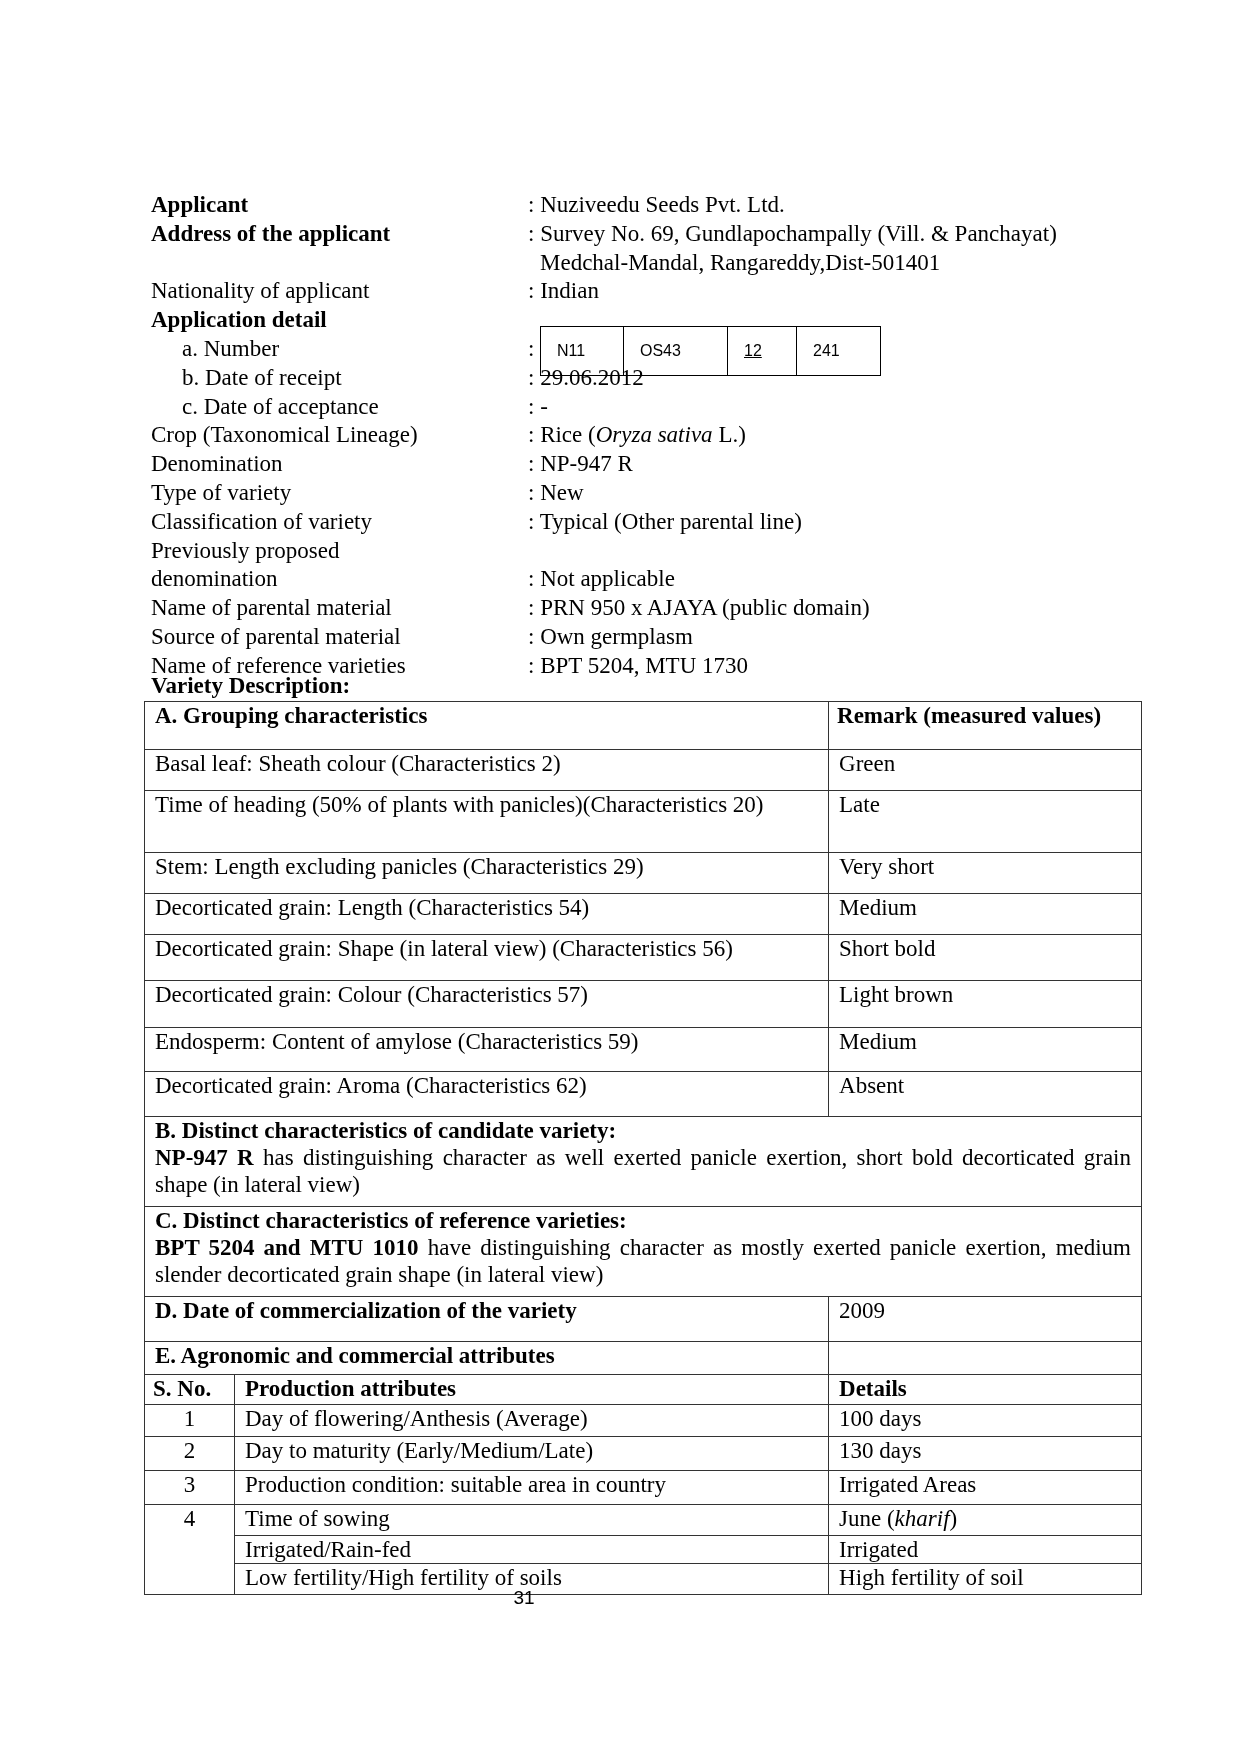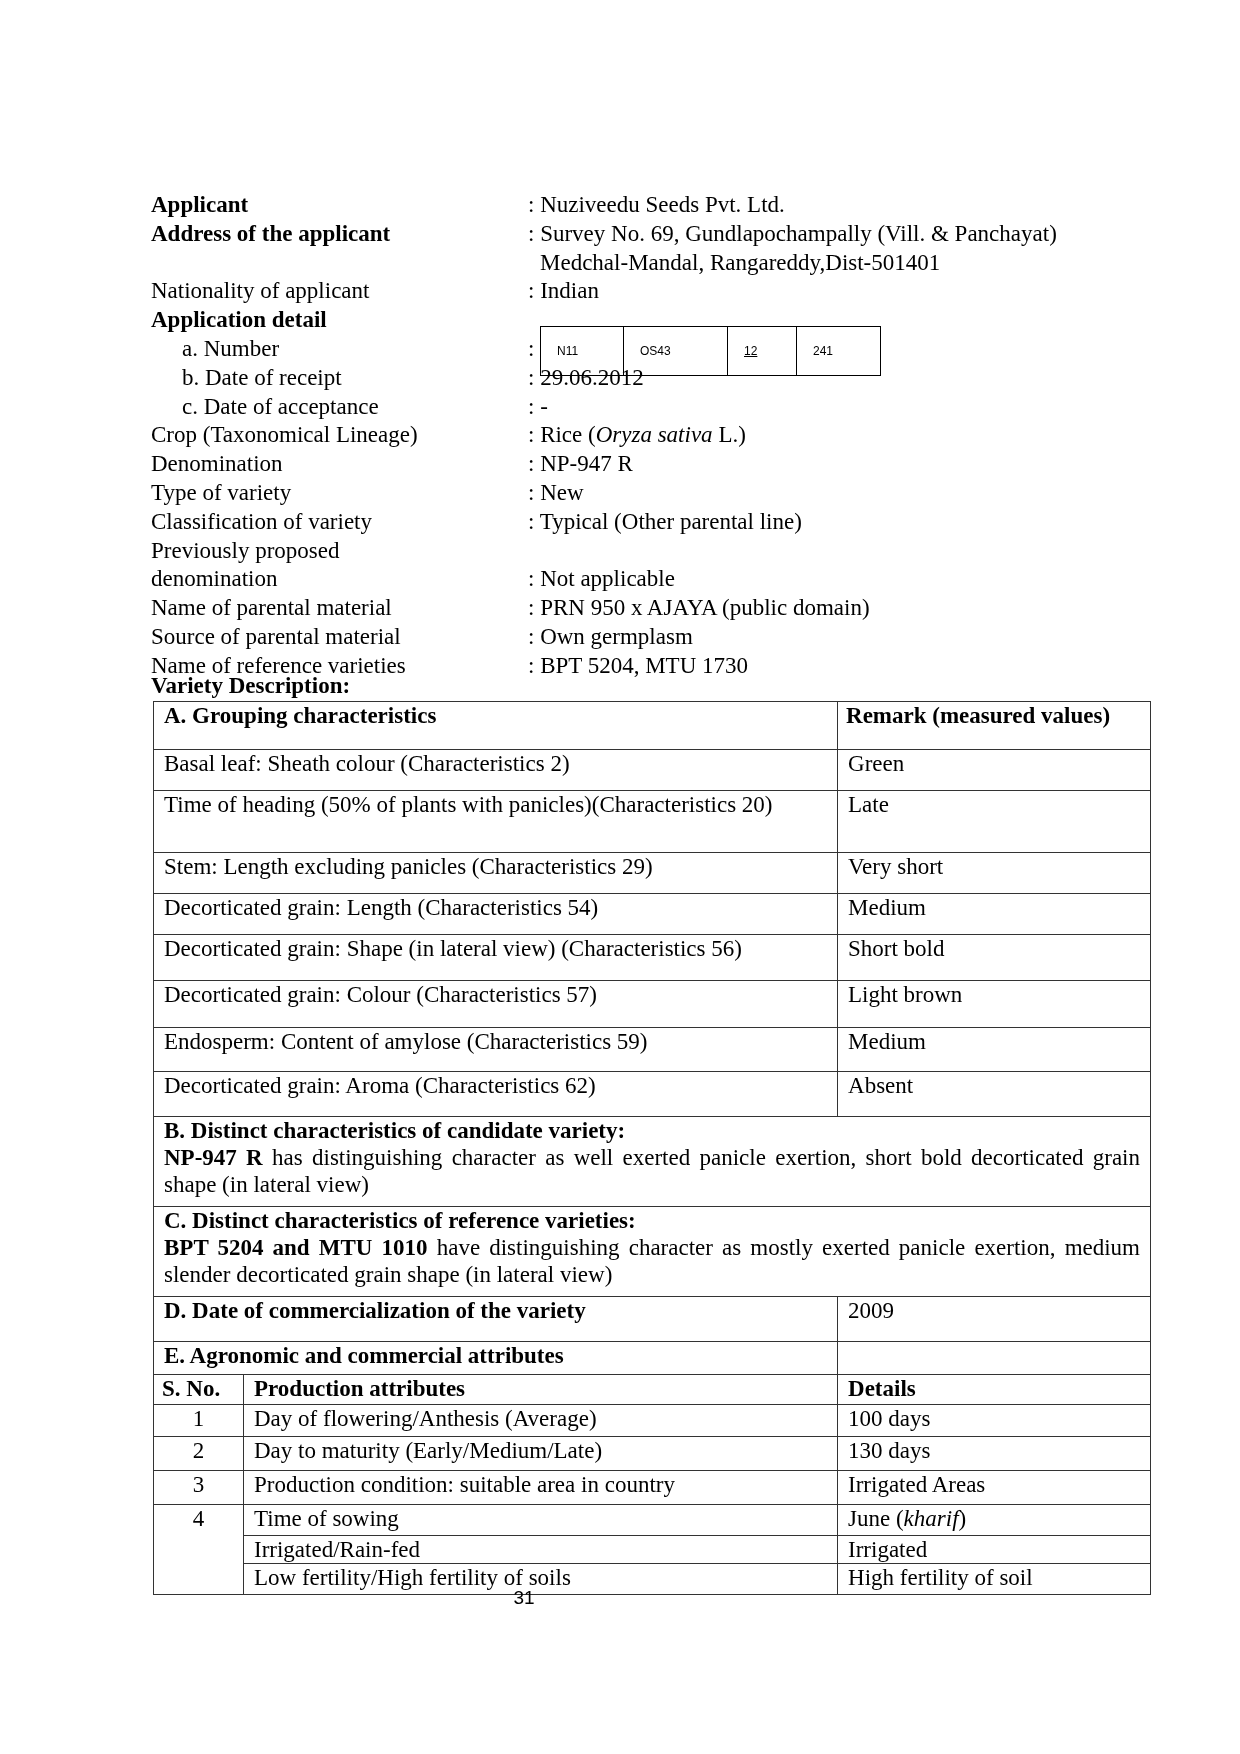--- a/index.html
+++ b/index.html
@@ -6,25 +6,25 @@
   body { width: 1240px; height: 1754px; position: relative; overflow: hidden;
          font-family: "Liberation Serif", "DejaVu Serif", serif; color: #000; font-size: 23px; }
   .info { position: absolute; left: 151px; top: 152px; width: 1000px; margin-top: 39px; }
   .row { position: relative; height: 28.8px; line-height: 28.8px; white-space: nowrap; }
   .lbl { position: absolute; left: 0; top: 0; }
   .lbl.b { font-weight: bold; }
   .lbl.ind { left: 31px; }
   .val { position: absolute; left: 377px; top: 0; }
   .appnum { position: absolute; left: 389px; top: -9px; display: flex; border: 1.5px solid #000; height: 48px; }
   .appnum span { display: flex; align-items: center; padding: 0 16px; border-right: 1.5px solid #000;
-                 font-family: "Liberation Sans", "DejaVu Sans", sans-serif; font-size: 12px; height: 48px; }
+                 font-family: "Liberation Sans", "DejaVu Sans", sans-serif; font-size: 16px; height: 48px; }
   .appnum span:last-child { border-right: none; }
   .appnum span.c0 { width: 50px; } .appnum span.c1 { width: 71px; } .appnum span.c2 { width: 36px; text-decoration: underline; } .appnum span.c3 { width: 51px; }
   .vd-title { position: absolute; left: 151px; top: 672px; font-weight: bold; line-height: 28px; }
-  table { position: absolute; left: 153px; top: 701px; width: 997px; border-collapse: collapse; table-layout: fixed; font-family: Liberation Serif, serif; }
+  table { position: absolute; left: 144px; top: 701px; width: 997px; border-collapse: collapse; table-layout: fixed; font-family: Liberation Serif, serif; }
   td { border: 1.3px solid #333; padding: 0 10px; vertical-align: top; line-height: 27px; }
   td.sn { text-align: center; padding: 0; }
   .bold { font-weight: bold; }
   .just { text-align: justify; }
   .pagenum { position: absolute; left: 0; width: 1048px; top: 1587px; text-align: center;
              font-family: "Liberation Sans", "DejaVu Sans", sans-serif; font-size: 19px; }
   td.noborder-top { border-top: none; }
   td.noborder-bot { border-bottom: none; }
 </style>
 </head>

